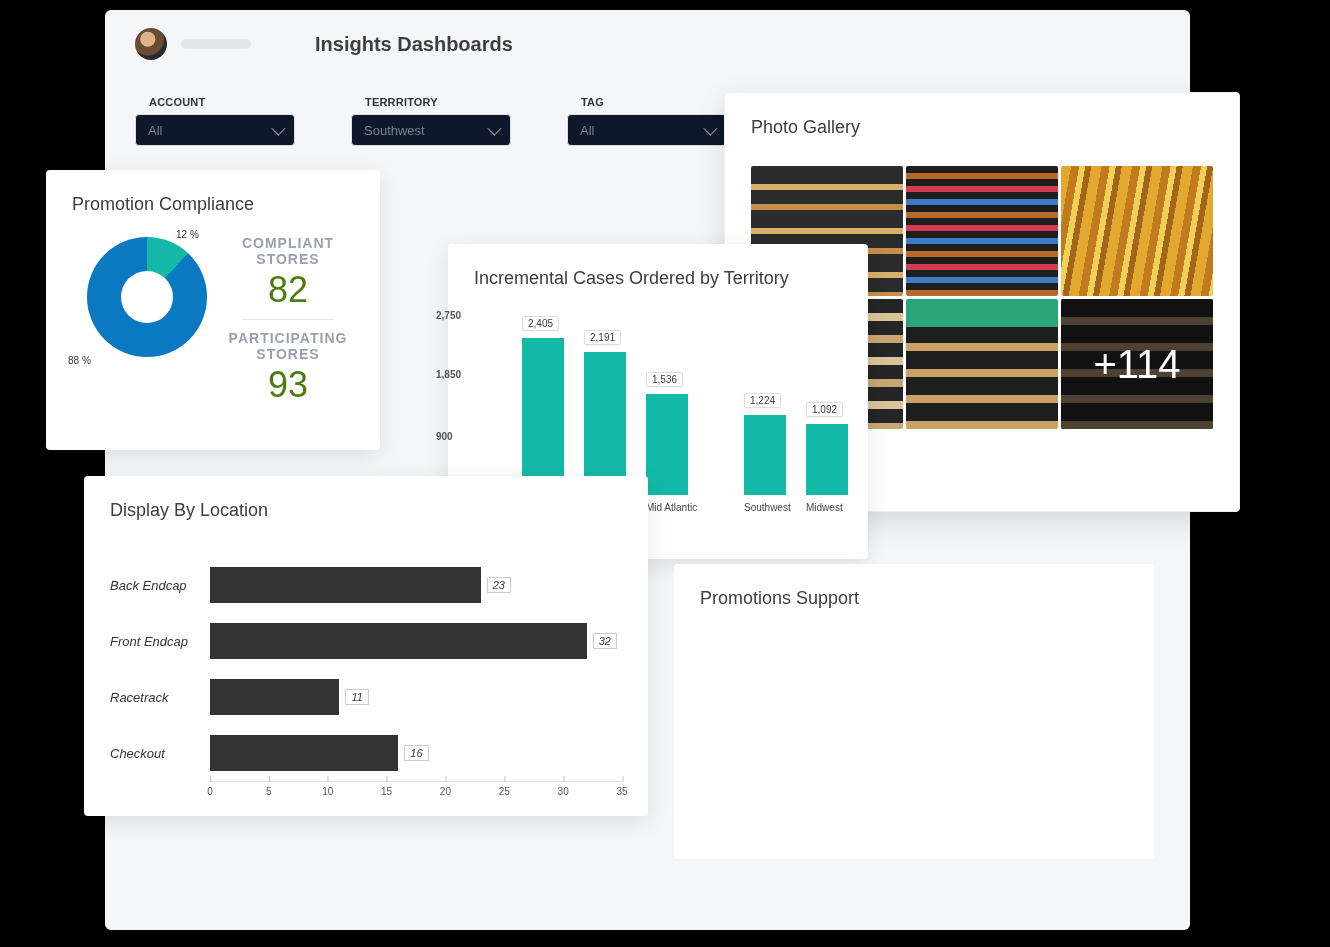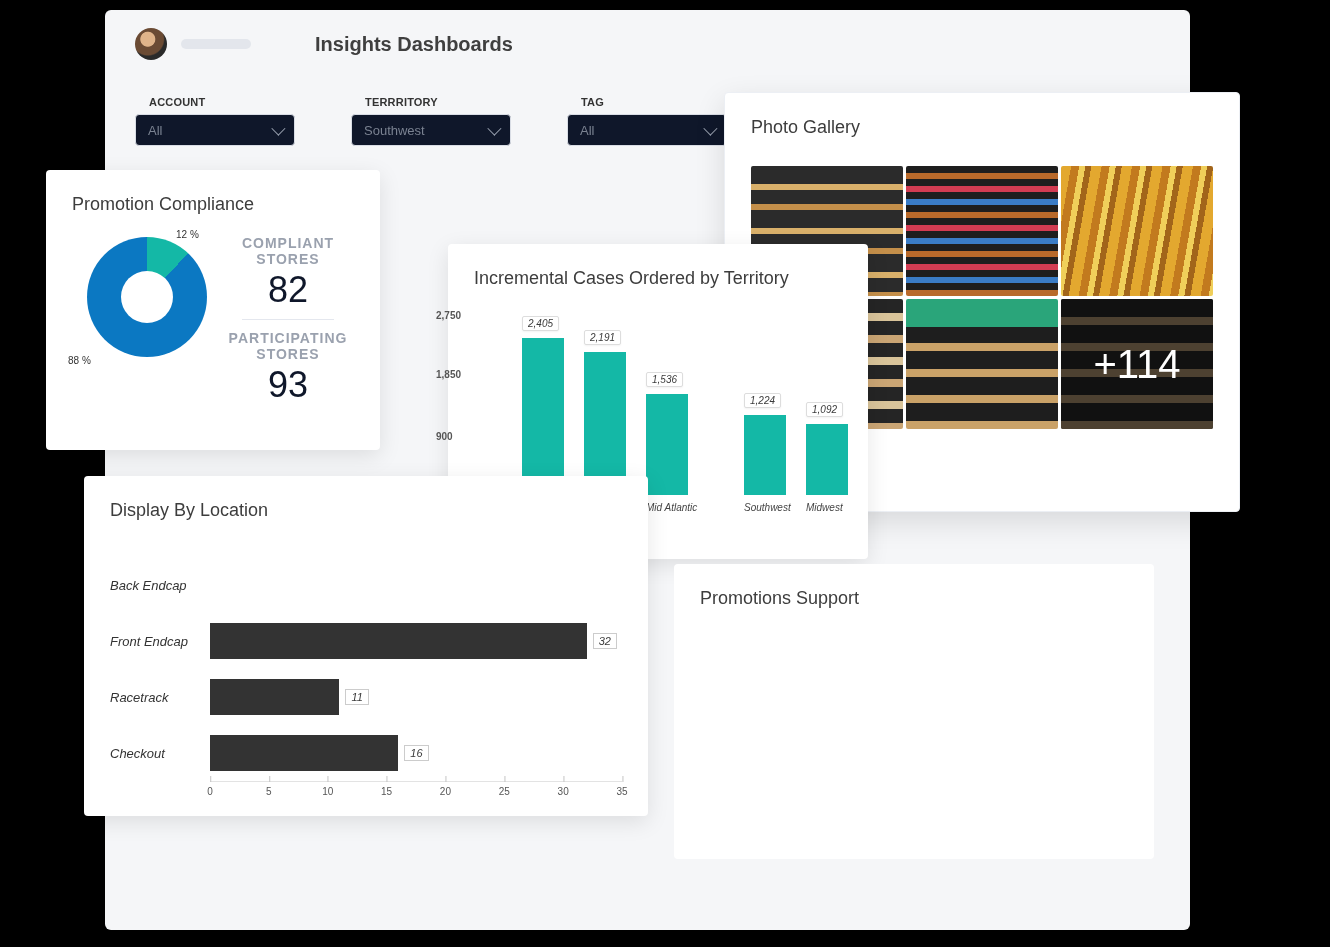--- a/index.html
+++ b/index.html
@@ -105,21 +105,21 @@
     position: relative;
   }
   .pc-donut::after {
     content: ""; position: absolute; left: 50%; top: 50%;
     width: 52px; height: 52px; background: #fff; border-radius: 50%;
     transform: translate(-50%,-50%);
   }
   .pc-lbl { position: absolute; font-size: 10px; color: #333; }
   .pc-stats { flex: 1; text-align: center; padding-top: 10px; }
   .pc-stats .lab { font-size: 14px; letter-spacing: 1px; color: #9aa1ae; font-weight: 600; }
-  .pc-stats .val { font-size: 36px; color: #0f172a; font-weight: 400; margin: 2px 0 8px; }
+  .pc-stats .val { font-size: 36px; color: #4d7c0f; font-weight: 400; margin: 2px 0 8px; }
   .pc-stats hr { border: none; border-top: 1px solid #e4e7ee; margin: 6px 20px 10px; }
   .legend { font-size: 10px; color: #333; margin-top: 12px; }
   .legend-item { display: flex; align-items: center; gap: 6px; margin-bottom: 3px; }
   .swatch { width: 10px; height: 10px; }
 
   
   .inc-card { left: 448px; top: 244px; width: 420px; height: 315px; padding-bottom: 14px; }
   .bar-chart { position: relative; height: 220px; margin-top: 16px; padding-left: 38px; }
   .ytick { position: absolute; left: -38px; font-size: 10px; color: #555; transform: translateY(-50%); font-weight: bold; }
   .bars { position: absolute; left: 48px; right: 6px; bottom: 24px; top: 10px; display: flex; align-items: flex-end; gap: 20px; }
@@ -239,21 +239,21 @@
   </div>
 </div>
 
 <div class="card inc-card">
   <div class="card-title">Incremental Cases Ordered by Territory</div>
   <div class="bar-chart" id="inc-chart">
       <span class="ytick" style="top: 190px;">0</span>
       <span class="ytick" style="top: 131.091px;">900</span>
       <span class="ytick" style="top: 68.9091px;">1,850</span>
       <span class="ytick" style="top: 10px;">2,750</span>
-      <div class="bars" style="height: 180px; font-style: italic;">
+      <div class="bars" style="height: 180px;">
         <div class="bar-wrap">
           <div style="position: relative;">
             <div class="bar-lbl-top">2,405</div>
             <div class="bar" style="height: 157.418px; background: rgb(20, 184, 166);"></div>
             <div class="xcat">Northeast</div>
           </div>
         </div>
         <div class="bar-wrap">
           <div style="position: relative;">
             <div class="bar-lbl-top">2,191</div>
@@ -284,20 +284,24 @@
         </div>
       </div>
     </div>
 </div>
 
 <div class="card disp-card">
   <div class="card-title">Display By Location</div>
   <div class="hbar-chart" id="disp-chart">
       <div class="hrow">
         <div class="hrow-label">Back Endcap</div>
+        <div class="hbar-track">
+          <div class="hbar" style="width: 65.7143%; background: rgb(51, 51, 51);"></div>
+          <div class="hbar-val" style="left: calc(65.7143%);">23</div>
+        </div>
       </div>
       <div class="hrow">
         <div class="hrow-label">Front Endcap</div>
         <div class="hbar-track">
           <div class="hbar" style="width: 91.4286%; background: rgb(51, 51, 51);"></div>
           <div class="hbar-val" style="left: calc(91.4286%);">32</div>
         </div>
       </div>
       <div class="hrow">
         <div class="hrow-label">Racetrack</div>

